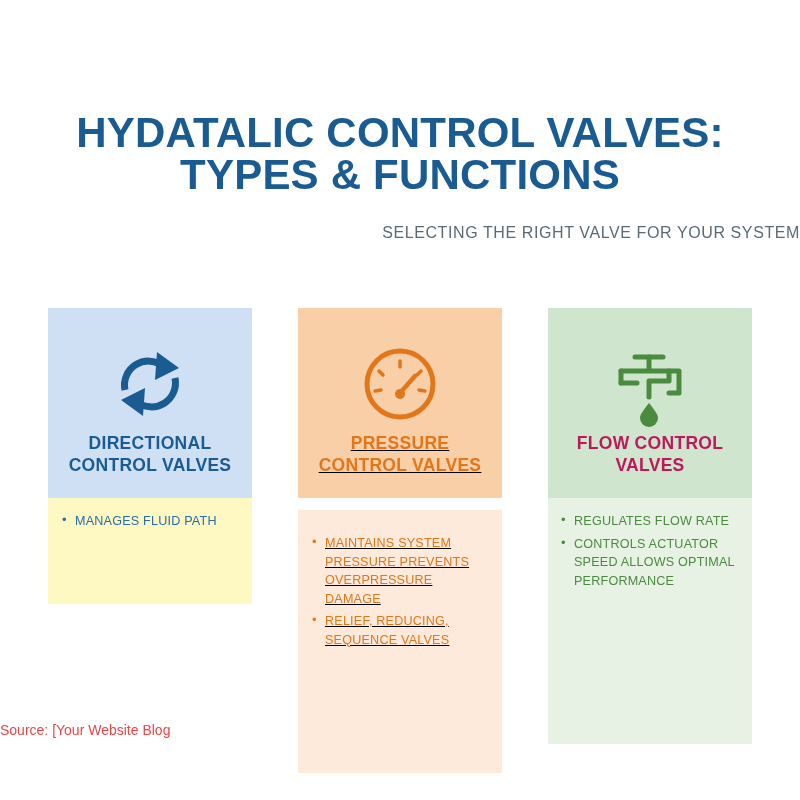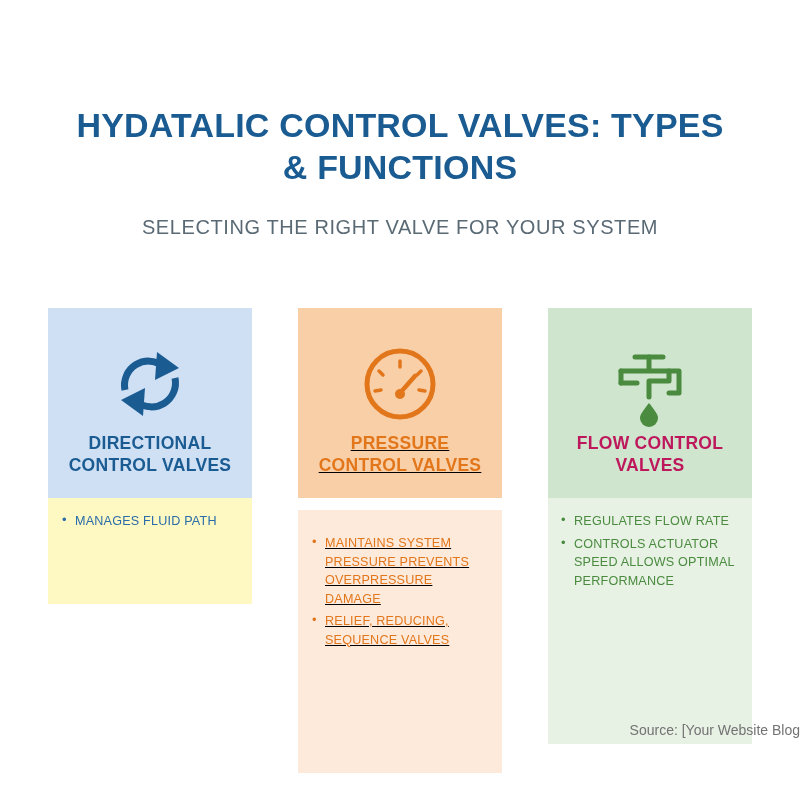--- a/index.html
+++ b/index.html
@@ -20,36 +20,37 @@
     box-sizing: border-box;
     background: #ffffff;
   }
 
   
   .header {
     padding-top: 96px;
     text-align: center;
   }
   .title {
-    font-size: 34px;
+    font-size: 42px;
     line-height: 42px;
     font-weight: bold;
     letter-spacing: 0.2px;
     color: #1a5b92;
-    margin: 8px auto;
+    margin: 16px auto;
     max-width: 660px;
     text-transform: uppercase;
   }
   .subtitle {
     margin-top: 28px;
-    font-size: 20px;
+    font-size: 16px;
     letter-spacing: 0.6px;
     color: #5a6a75;
     text-transform: uppercase;
     font-weight: normal;
+    text-align: right;
   }
 
   
   .columns {
     position: absolute;
     top: 308px;
     left: 48px;
     width: 704px;
     display: flex;
     justify-content: space-between;
@@ -125,23 +126,23 @@
   .card-3 .card-body { background: #e7f1e4; padding-bottom: 150px; padding-left: 13px; }
   .card-3 .card-title { color: #be185d; }
   .card-3 .bullets li { color: #4a8b3f; }
   .card-3 .bullets li::before { color: #4a8b3f; }
 
   .source {
     position: absolute;
     top: 722px;
     left: 0;
     width: 800px;
-    text-align: right;
+    text-align: left;
     font-size: 14px;
-    color: #737373;
+    color: #ef4444;
   }
 </style>
 </head>
 <body>
 
 <div class="page">
 
   <div class="header">
     <h1 class="title">HYDATALIC CONTROL VALVES: TYPES &amp; FUNCTIONS</h1>
     <div class="subtitle">SELECTING THE RIGHT VALVE FOR YOUR SYSTEM</div>

